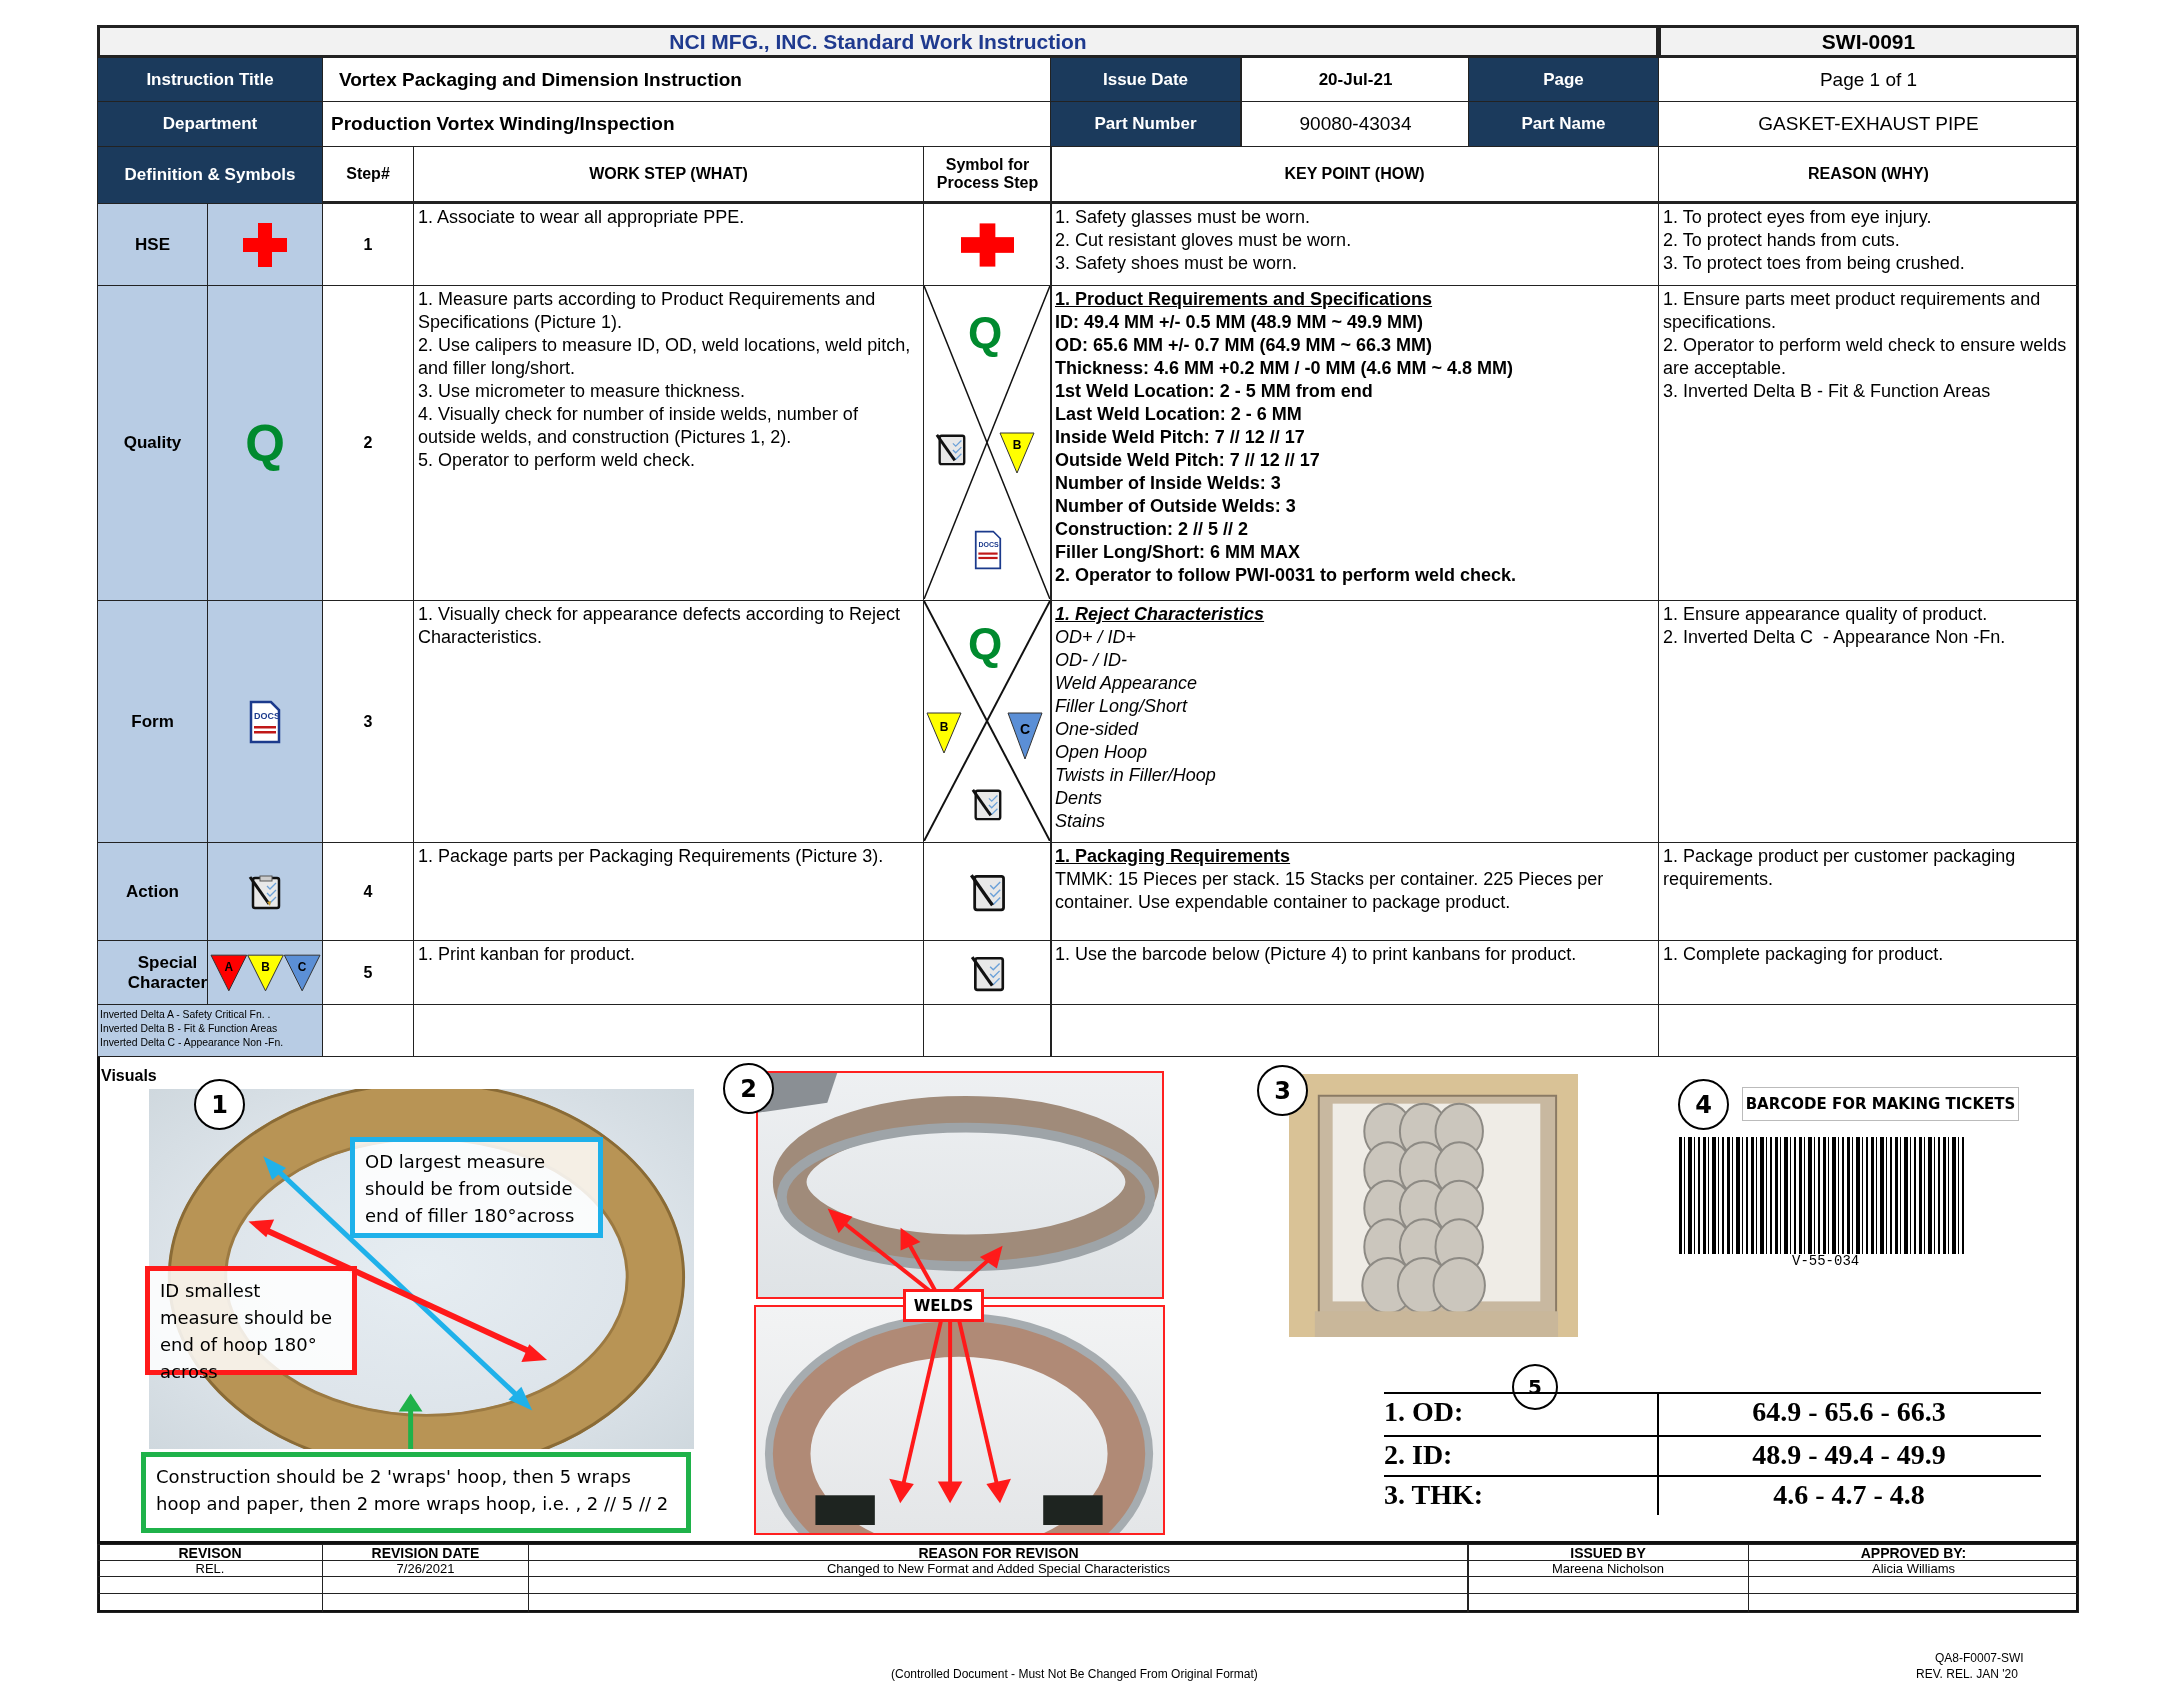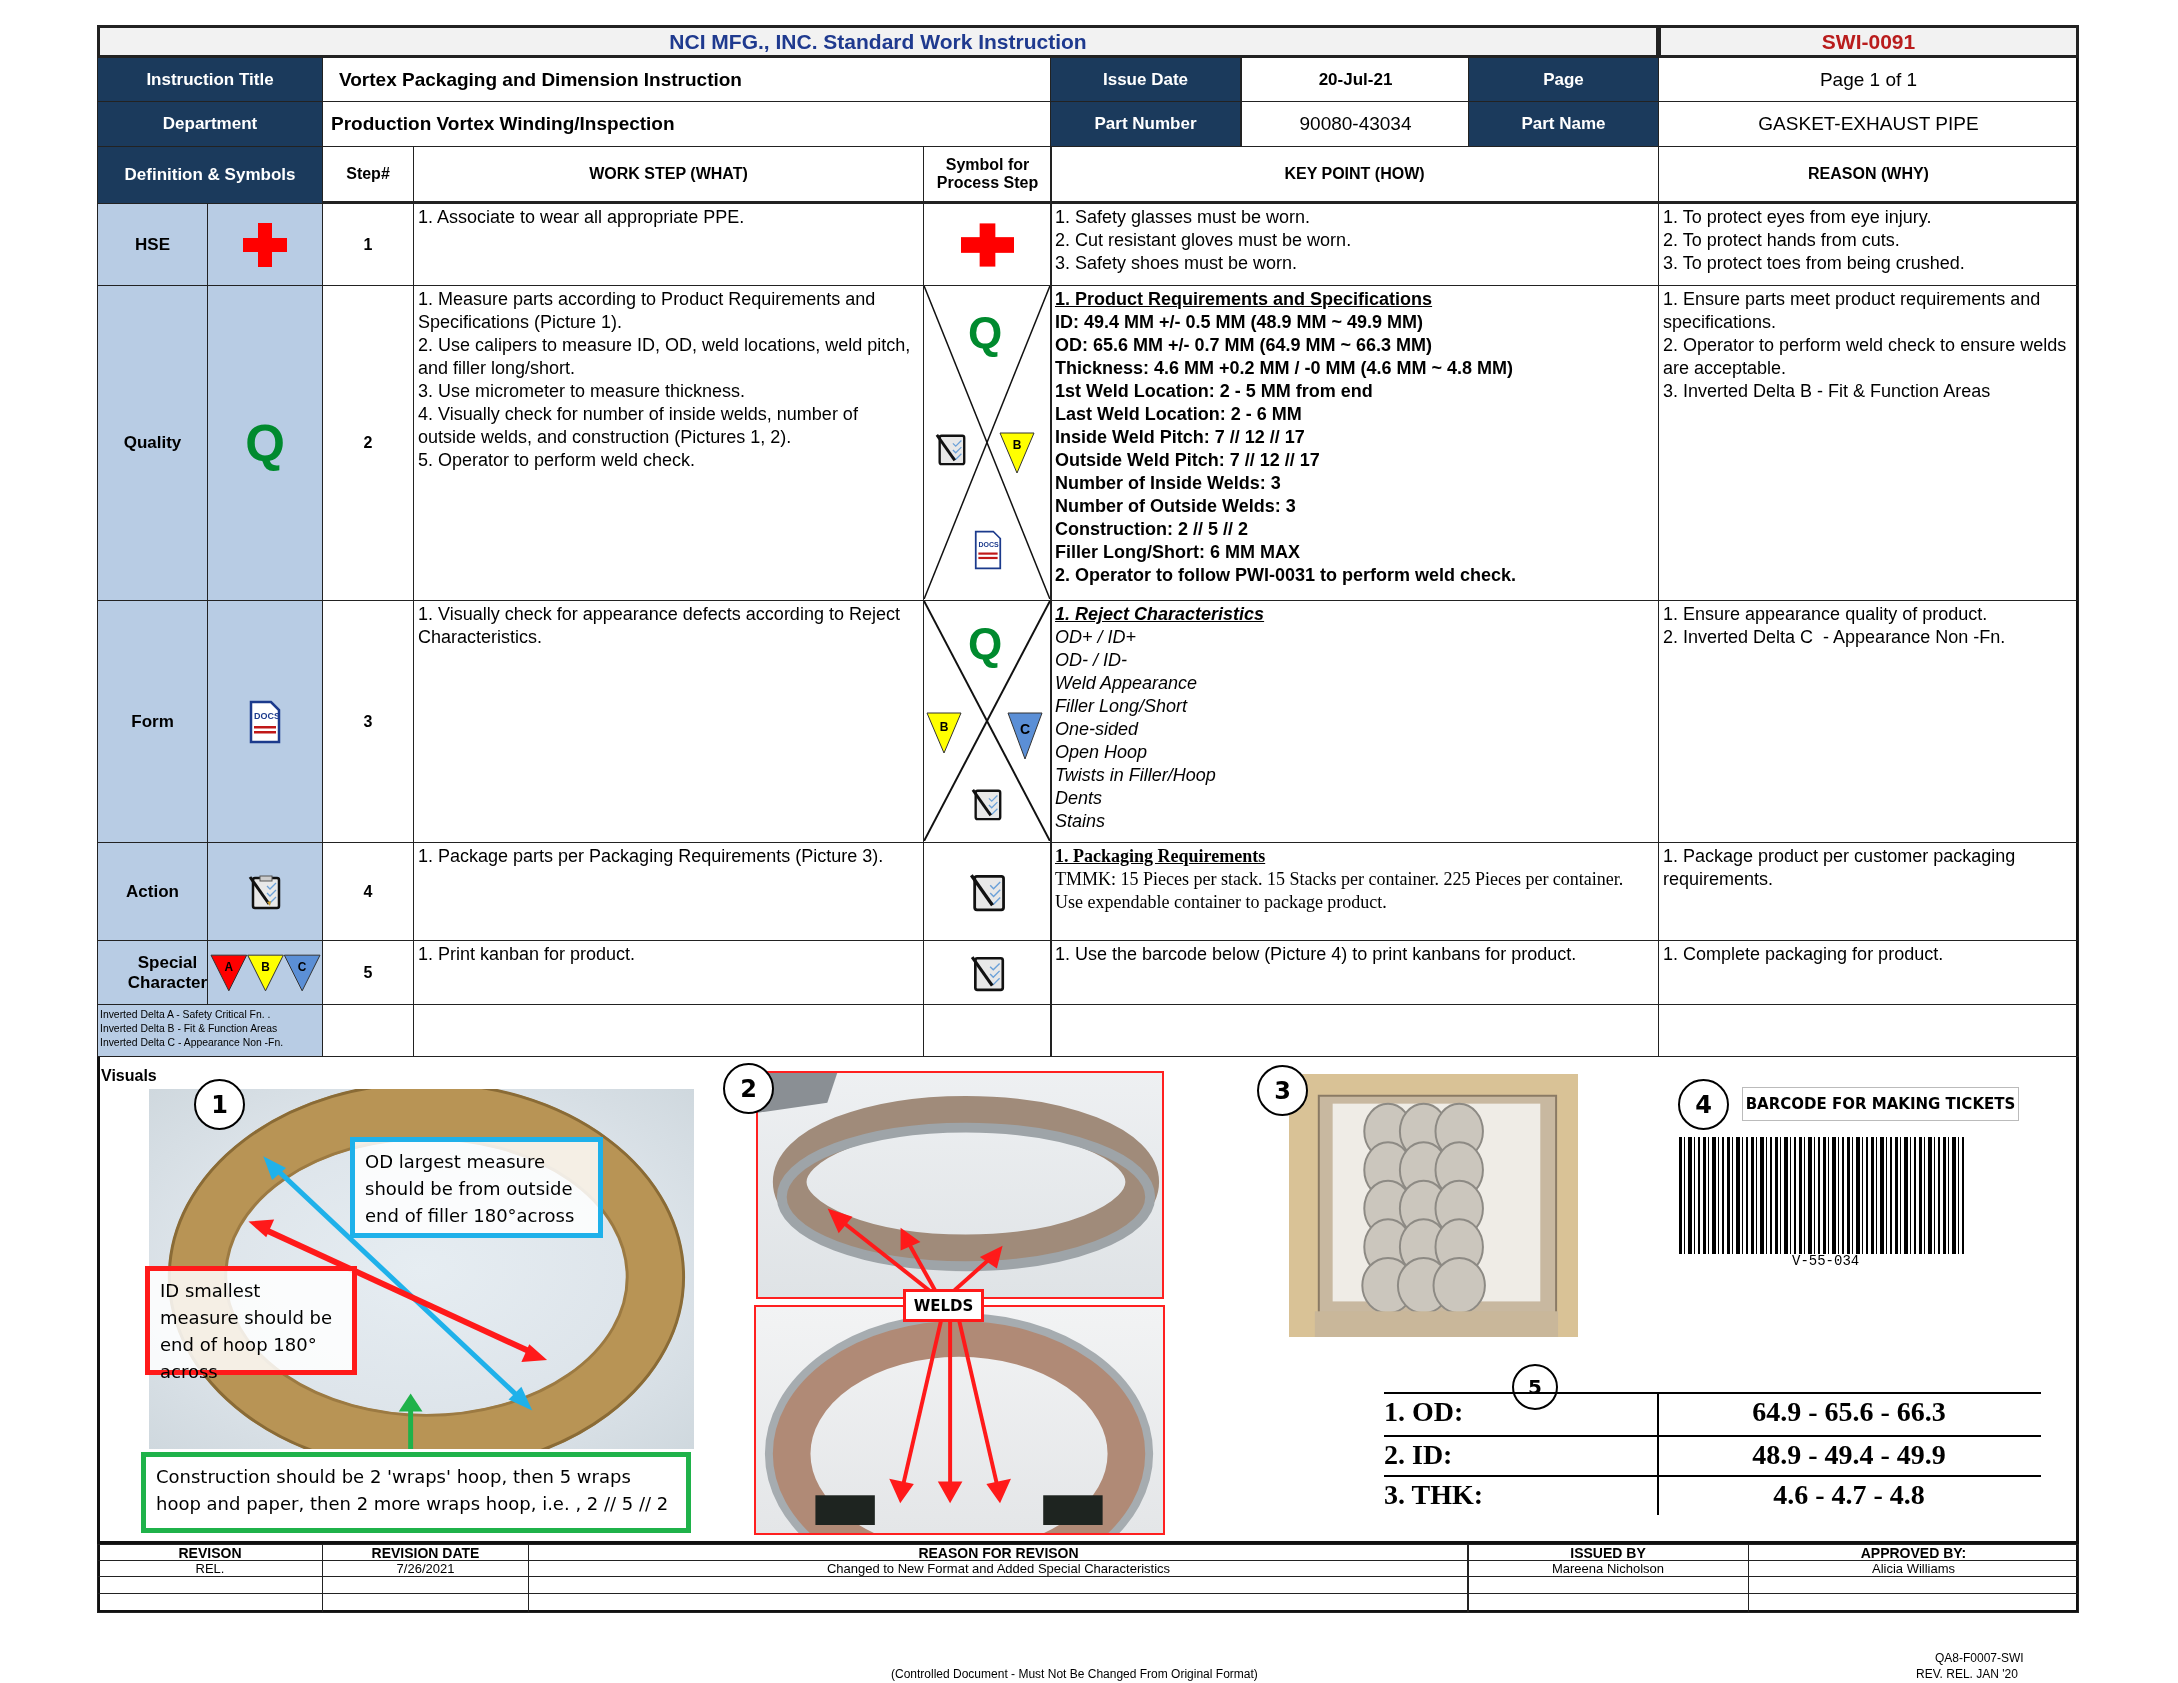--- a/index.html
+++ b/index.html
@@ -23,21 +23,21 @@
   .spec-row { position: absolute; font-family: "Liberation Serif", serif; font-weight: bold; font-size: 28px; }
 </style>
 </head>
 <body>
 
 <div class="abs" style="left:97px;top:25px;width:1982px;height:1588px;border:3px solid #111;"></div>
 
 <div class="cell center" style="left:97px;top:25px;width:1562px;height:33px;background:#f2f2f2;color:#1f3a8f;font-weight:bold;font-size:21px;border-width:3px;">
   <span>NCI MFG., INC. Standard Work Instruction</span>
 </div>
-<div class="cell center" style="left:1658px;top:25px;width:421px;height:33px;background:#f2f2f2;color:#b91c1c;font-weight:bold;font-size:21px;border-width:3px;">
+<div class="cell center" style="left:1658px;top:25px;width:421px;height:33px;background:#f2f2f2;color:#000000;font-weight:bold;font-size:21px;border-width:3px;">
   <span>SWI-0091</span>
 </div>
 
 <div class="cell navy" style="left:97px;top:57px;width:226px;height:45px;">Instruction Title</div>
 <div class="cell" style="left:322px;top:57px;width:730px;height:45px;display:flex;align-items:center;padding-left:16px;font-weight:bold;font-size:19px;">
   <span>Vortex Packaging and Dimension Instruction</span>
 </div>
 <div class="cell navy" style="left:1050px;top:57px;width:191px;height:45px;">Issue Date</div>
 <div class="cell center bold" style="left:1241px;top:57px;width:229px;height:45px;font-size:17px;">20-Jul-21</div>
 <div class="cell navy" style="left:1468px;top:57px;width:191px;height:45px;">Page</div>
@@ -230,21 +230,21 @@
 <div class="cell txt" style="left:413px;top:842px;width:511px;height:99px;">
   <div>1. Package parts per Packaging Requirements (Picture 3).</div>
 </div>
 <div class="cell center" style="left:923px;top:842px;width:129px;height:99px;">
   <svg width="40" height="40" viewBox="0 0 36 36">
       <rect x="6" y="4" width="26" height="30" rx="2" fill="#e8e8e8" stroke="#111" stroke-width="2.5"></rect>
       <path d="M20 12 l3 3 l6 -6 M20 19 l3 3 l6 -6 M20 26 l3 3 l6 -6" stroke="#6aa0d8" stroke-width="1.3" fill="none"></path>
       <line x1="3" y1="3" x2="22" y2="30" stroke="#111" stroke-width="3"></line>
     </svg>
 </div>
-<div class="cell txt" style="left:1050px;top:842px;width:609px;height:99px;font-family:Liberation Serif, serif;">
+<div class="cell txt" style="left:1050px;top:842px;width:609px;height:99px;">
   <div class="ul">1. Packaging Requirements</div>
   <div>TMMK: 15 Pieces per stack. 15 Stacks per container. 225 Pieces per container. Use expendable container to package product.</div>
 </div>
 <div class="cell txt" style="left:1658px;top:842px;width:421px;height:99px;">
   <div>1. Package product per customer packaging requirements.</div>
 </div>
 
 <div class="cell center bold" style="left:322px;top:940px;width:92px;height:65px;font-size:16px;">5</div>
 <div class="cell txt" style="left:413px;top:940px;width:511px;height:65px;">
   <div>1. Print kanban for product.</div>

